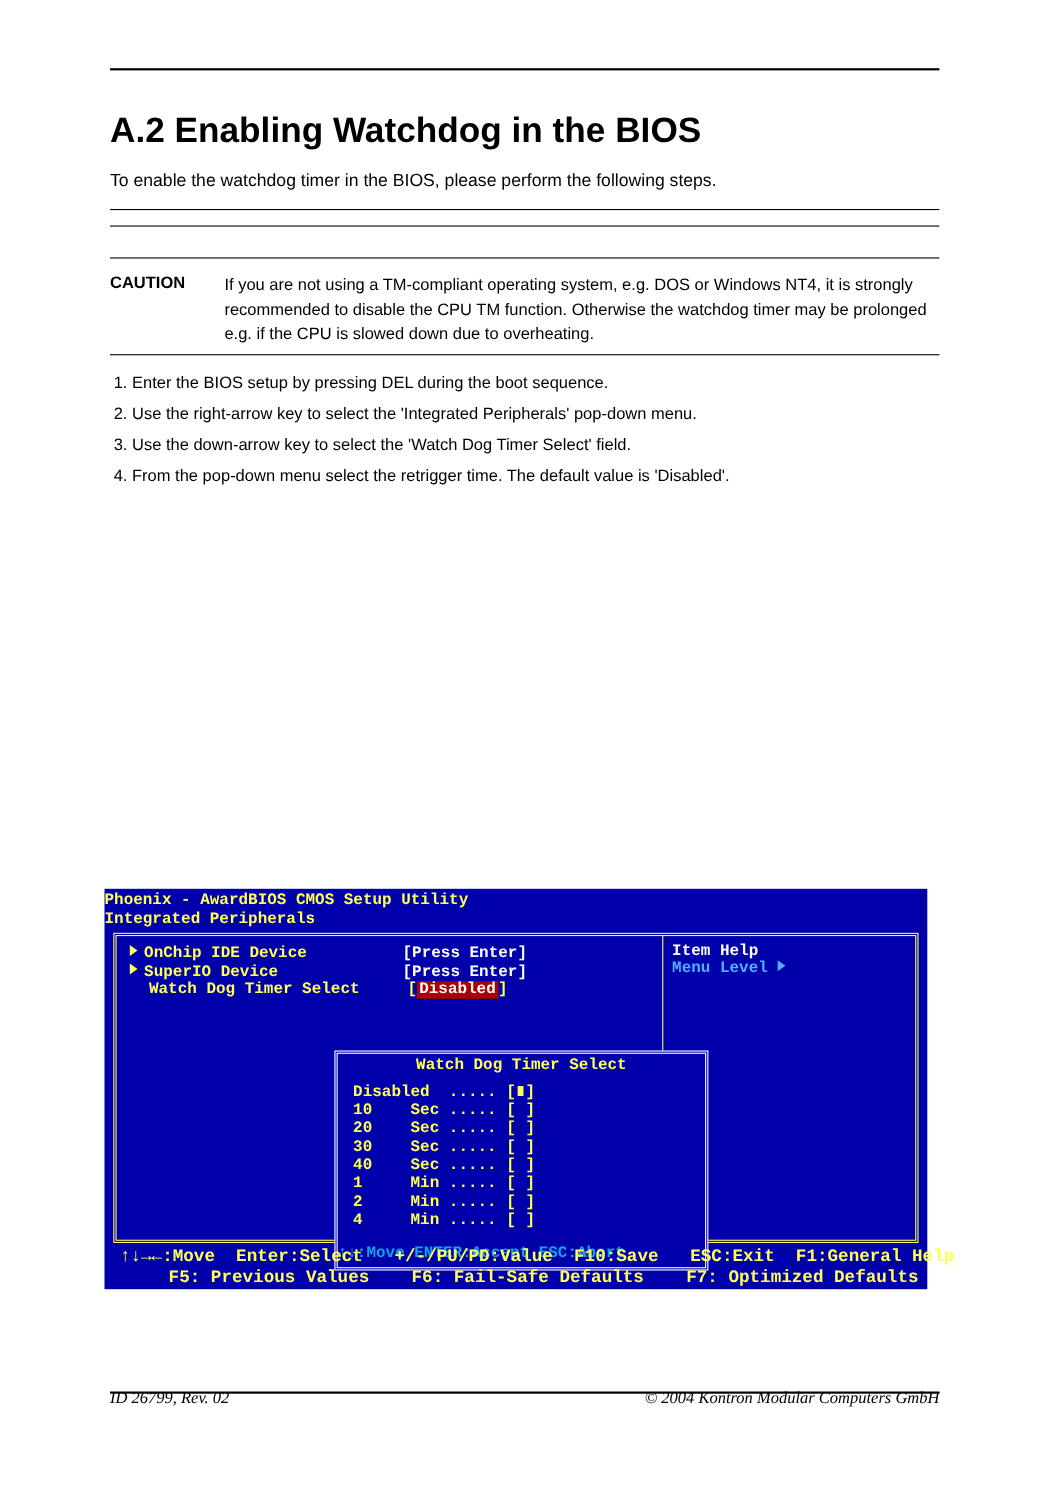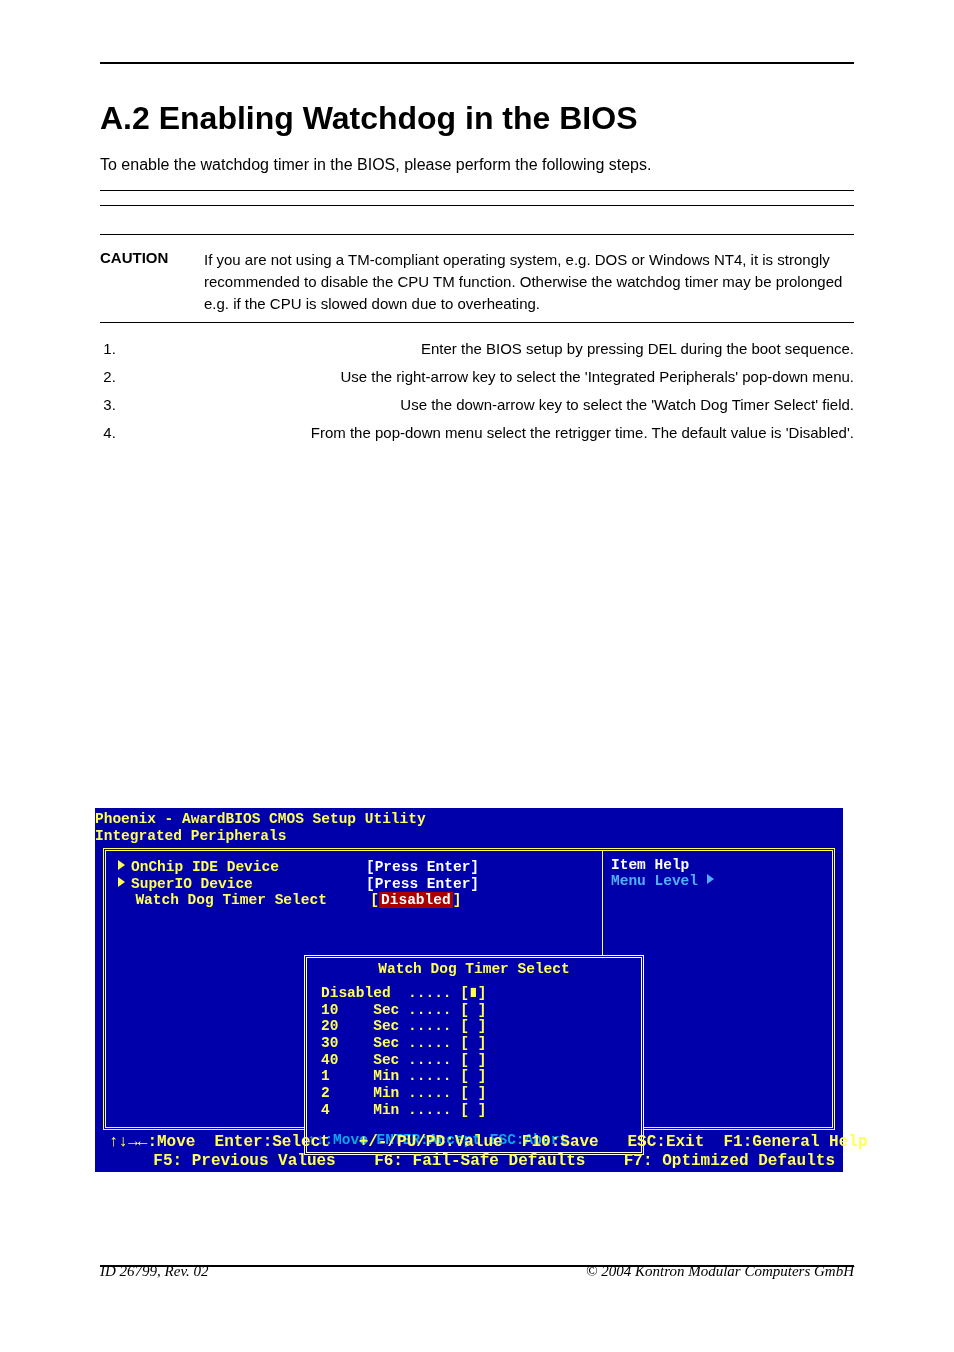--- a/index.html
+++ b/index.html
@@ -52,21 +52,21 @@
     <div class="hr-mid"></div>
     <div class="hr-mid"></div>
 
     <div class="hr-mid" style="margin-top:28px;"></div>
     <div class="caution-block">
       <span class="caution-label">CAUTION</span>
       <span class="caution-body">If you are not using a TM-compliant operating system, e.g. DOS or Windows NT4, it is strongly recommended to disable the CPU TM function. Otherwise the watchdog timer may be prolonged e.g. if the CPU is slowed down due to overheating.</span>
     </div>
     <div class="hr-mid"></div>
 
-    <ol class="ol" style="text-align:right;">
+    <ol class="ol" style="">
       <li>Enter the BIOS setup by pressing DEL during the boot sequence.</li>
       <li>Use the right-arrow key to select the 'Integrated Peripherals' pop-down menu.</li>
       <li>Use the down-arrow key to select the 'Watch Dog Timer Select' field.</li>
       <li>From the pop-down menu select the retrigger time. The default value is 'Disabled'.</li>
     </ol>
   </div>
 
   <div class="screenshot">
     <div class="bios-outer">
       <div class="bios-title">

